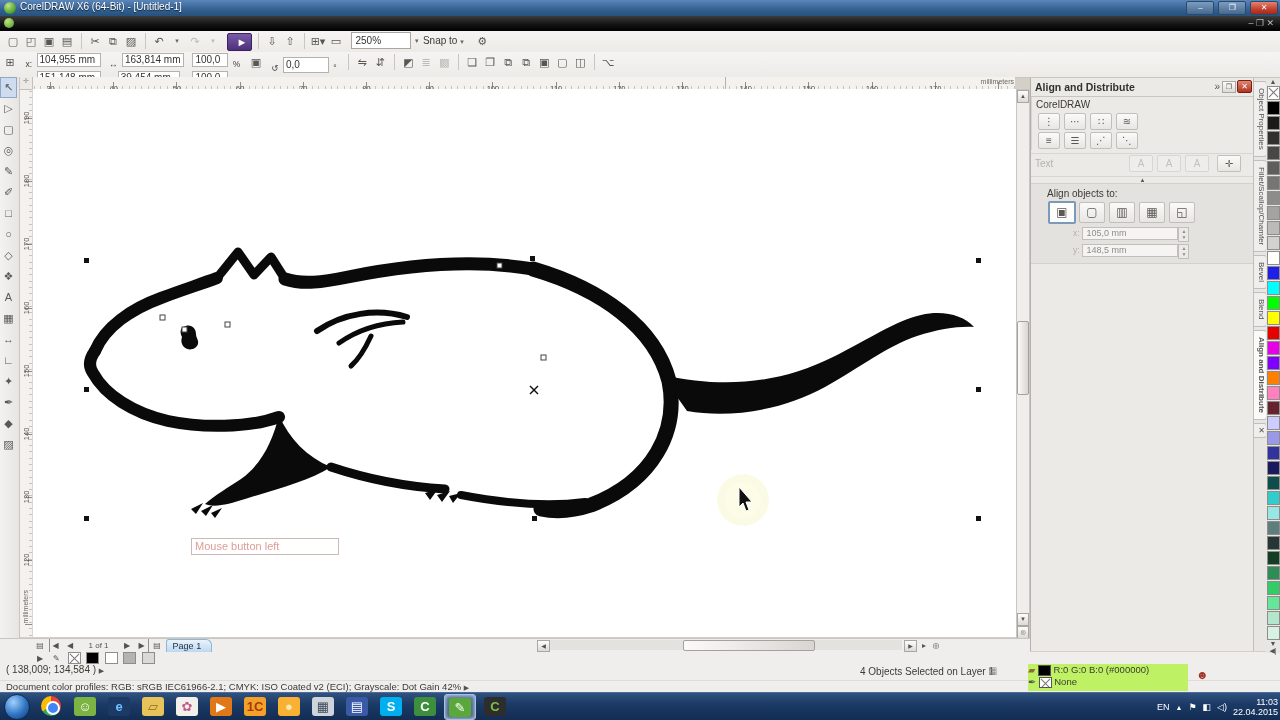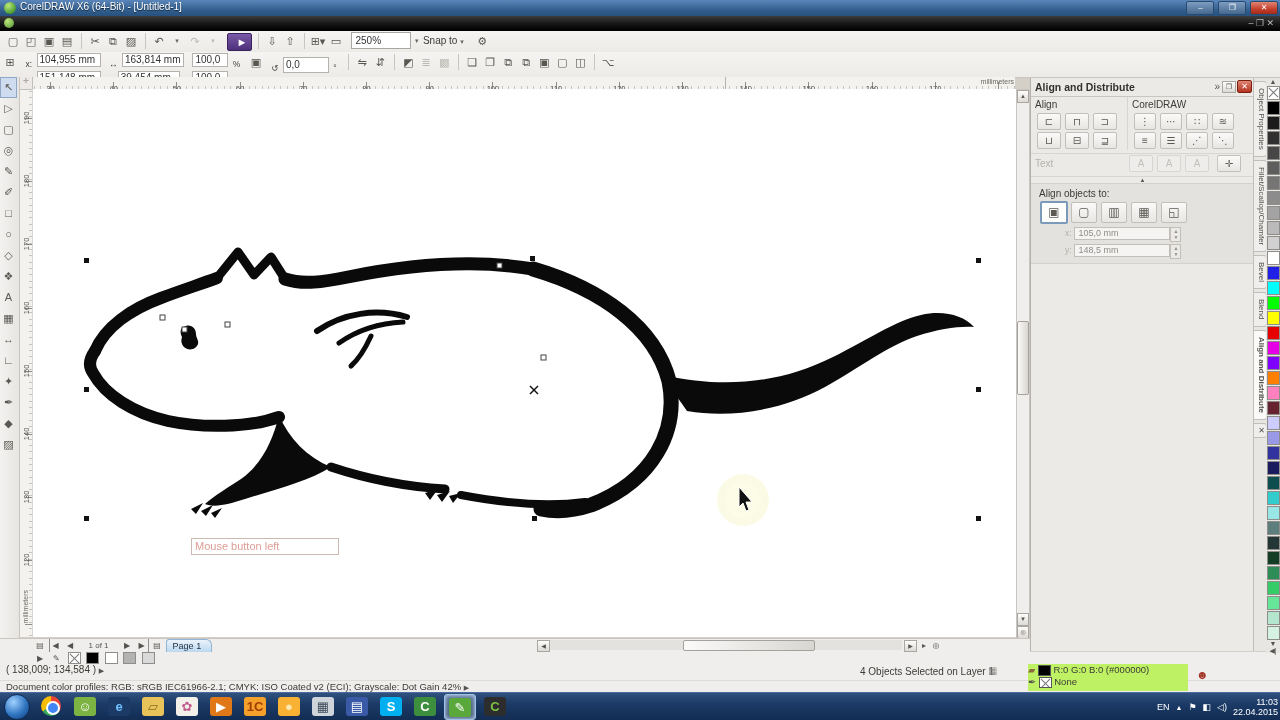--- a/index.html
+++ b/index.html
@@ -58,21 +58,21 @@
   #statusrow{left:0;top:664px;width:1280px;height:16px;background:#f0eeec;font-size:10px;color:#3c3a36}
   #profilesrow{left:0;top:680px;width:1280px;height:12px;background:#f0eeec;border-top:1px solid #dedcd8;font-size:9.5px;color:#3c3a36}
   
   #docker{left:1030px;top:78px;width:223px;height:573px;background:#eceae7;border-left:1px solid #b5b2ae;font-size:10px;color:#3c3a36}
   #docker h3{margin:0;font-size:10.5px;font-weight:bold;color:#33312d;padding:3px 4px}
   .dlab{padding:2px 4px;color:#3c3a36}
   .dbtn{display:inline-block;width:22px;height:15px;margin:1px 2px;text-align:center;font-size:10px;line-height:15px;color:#5c5954;background:linear-gradient(#fafaf9,#e8e6e3);border:1px solid #c2bfbb;border-radius:2px}
   .dbtn.big{width:24px;height:19px;line-height:19px;font-size:12px}
   .dbtn.sel{border:2px solid #7b99b8;background:#fdfdfc;margin:0 1px}
   .dbtn.dis{color:#c4c1bc;background:#efedeb;border-color:#d8d6d2}
-  .band{background:#e4e2de;border-top:1px solid #d3d1cd;border-bottom:1px solid #d3d1cd;padding:2px 4px}
+  .band{background:#e4e2de;border-top:1px solid #d3d1cd;border-bottom:1px solid #d3d1cd;padding:2px 12px}
   .dfld{display:inline-block;background:#f5f4f2;border:1px solid #c2bfbb;width:88px;height:11px;line-height:11px;font-size:9px;color:#8f8d89;padding:0 3px}
   .spin{display:inline-block;width:9px;height:13px;vertical-align:top;font-size:5px;line-height:6px;color:#8f8d89;text-align:center;border:1px solid #c2bfbb;background:#eceae7}
   
   #tabstrip{left:1253px;top:78px;width:13px;height:573px;background:#e8e6e3;border-left:1px solid #c2bfbb;font-size:8px;color:#55534f}
   .vtab{writing-mode:vertical-rl;padding:6px 0;border:1px solid #c2bfbb;border-left:none;background:#f0eeec;width:12px;text-align:center;margin-top:3px;border-radius:0 3px 3px 0}
   .vtab.active{background:#fbfaf9;font-weight:bold}
   
   #palette{left:1266px;top:78px;width:14px;height:575px;background:#e8e6e3}
   .pswatch{width:11px;height:12px;border:1px solid #8f8d89;margin:1px auto 0 auto}
   .pnone{background:#fff;position:relative}
@@ -303,24 +303,20 @@
 </div>
 
 <div class="abs" id="docker">
   <div style="border-bottom:1px solid #c9c6c2;position:relative">
     <h3>Align and Distribute</h3>
     <span class="abs" style="right:34px;top:3px;color:#55534f">»</span>
     <span class="abs sbtn" style="right:18px;top:3px;width:12px;height:10px;line-height:10px;font-size:7px">❐</span>
     <span class="abs" style="right:2px;top:2px;width:13px;height:11px;background:linear-gradient(#e08573,#b23320);border:1px solid #7a1f10;border-radius:2px;color:#fff;font-size:8px;text-align:center;line-height:11px">✕</span>
   </div>
   <div style="display:flex">
-    <div style="width:96px">
-      <div class="dlab">Align</div>
-      <div style="padding-left:4px"><span class="dbtn">⊏</span><span class="dbtn">⊓</span><span class="dbtn">⊐</span><span class="dbtn">⊔</span><span class="dbtn">⊟</span><span class="dbtn">⊒</span></div>
-    </div>
     <div style="width:124px;border-left:1px solid #d8d6d2">
       <div class="dlab">CorelDRAW</div>
       <div style="padding-left:4px"><span class="dbtn" style="width:20px">⋮</span><span class="dbtn" style="width:20px">⋯</span><span class="dbtn" style="width:20px">∷</span><span class="dbtn" style="width:20px">≋</span><span class="dbtn" style="width:20px">≡</span><span class="dbtn" style="width:20px">☰</span><span class="dbtn" style="width:20px">⋰</span><span class="dbtn" style="width:20px">⋱</span></div>
     </div>
   </div>
   <div style="display:flex;border-top:1px solid #d8d6d2;margin-top:3px;align-items:center">
     <span class="dlab" style="color:#b5b2ae;width:88px">Text</span>
     <span><span class="dbtn dis">A</span><span class="dbtn dis">A</span><span class="dbtn dis">A</span></span>
     <span class="dbtn" style="border-left:1px solid #c9c6c2;margin-left:6px">✛</span>
   </div>

